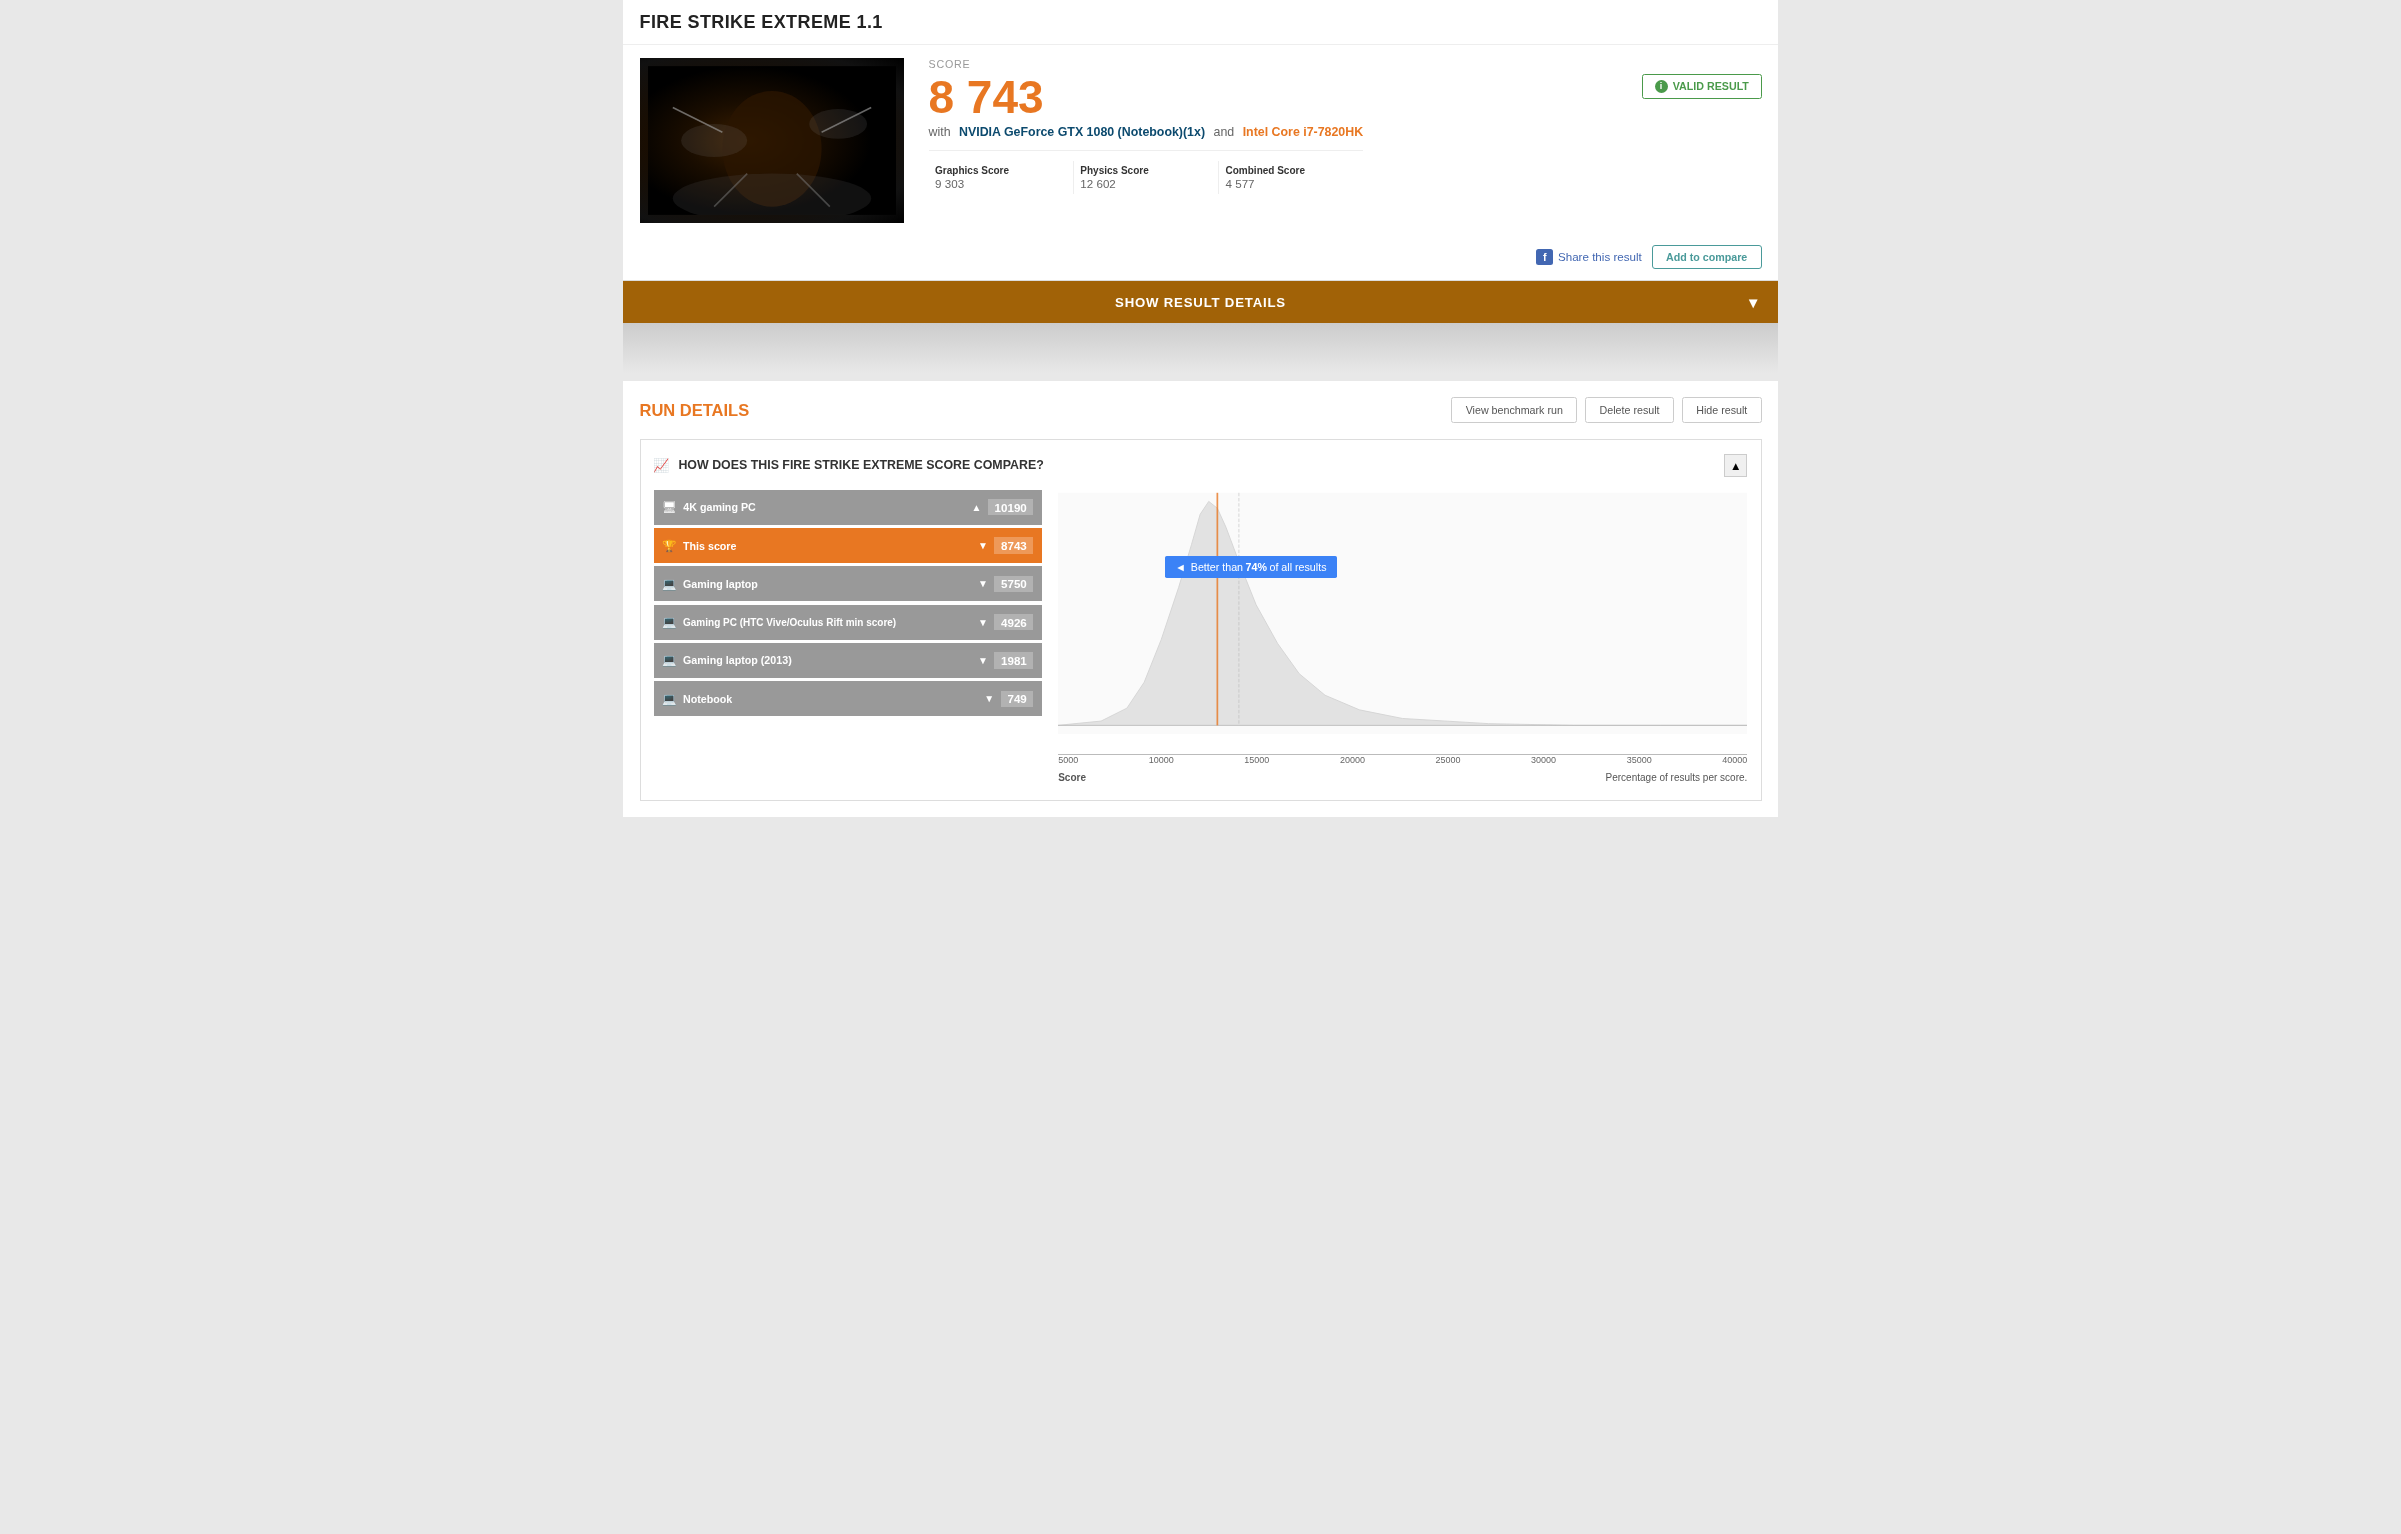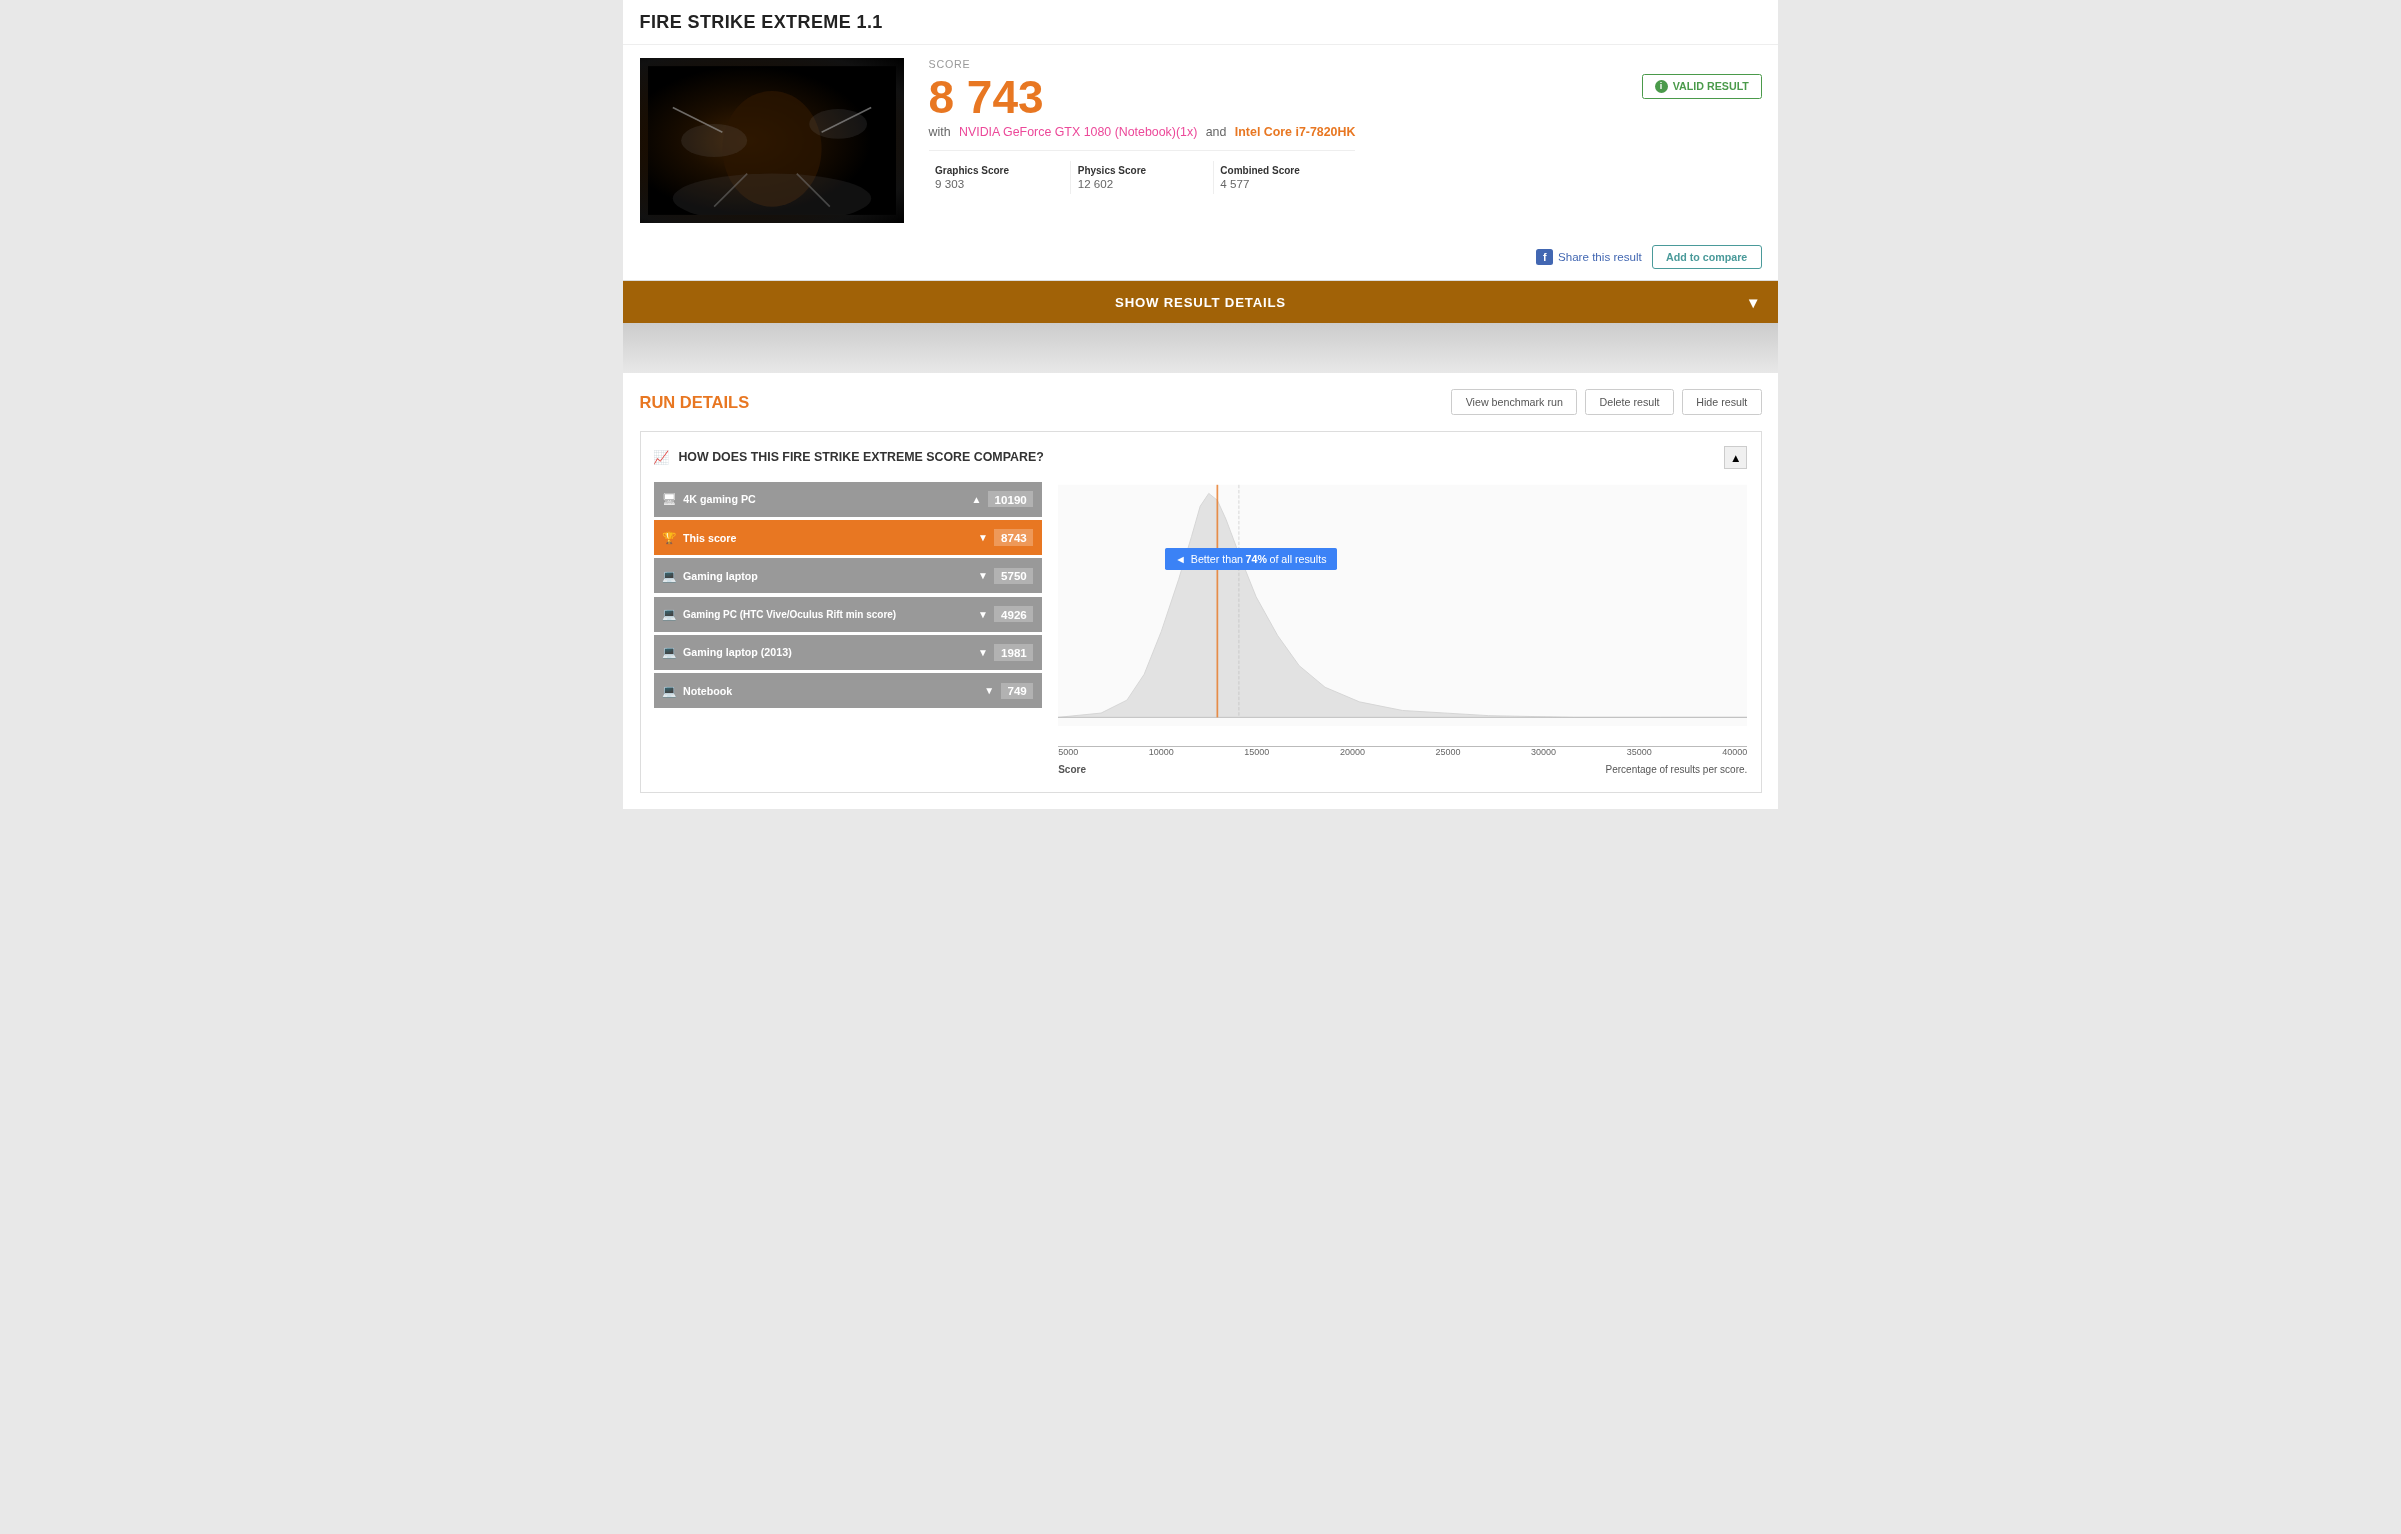--- a/index.html
+++ b/index.html
@@ -12,21 +12,21 @@
     .title-bar { padding: 11.6px 16.5px; border-bottom: 0.8px solid #eee; }
     .title-bar h1 { font-size: 18px; font-weight: bold; color: #222; letter-spacing: 0.4px; }
 
     .score-section { display: flex; align-items: flex-start; padding: 13.2px 16.5px; }
     .benchmark-img { width: 264px; height: 165px; background: linear-gradient(135deg, #1a1a2e 0%, #2d1b00 40%, #4a2800 60%, #1a1a1a 100%); flex-shrink: 0; position: relative; overflow: hidden; }
     .benchmark-img-inner { width: 100%; height: 100%; background: radial-gradient(ellipse at 40% 50%, #3d2000 0%, #1a0d00 40%, #111 80%, #000 100%); display: flex; align-items: center; justify-content: center; }
     .score-info { flex: 1; padding-left: 25px; }
     .score-label { font-size: 10.7px; color: #999; text-transform: uppercase; letter-spacing: 0.8px; margin-bottom: 3.3px; }
     .score-number { font-size: 46px; font-weight: bold; color: #e87722; line-height: 1; margin-bottom: 5px; }
     .score-with { font-size: 12.4px; color: #666; }
-    .score-with .gpu { color: #ec4899; font-weight: normal; }
+    .score-with .gpu { color: #0c4a6e; font-weight: bold; }
     .score-with .cpu { color: #e87722; font-weight: bold; }
 
     .sub-scores { display: flex; border-top: 0.8px solid #eee; margin-top: 11.6px; padding-top: 10px; gap: 0; }
     .sub-score-item { flex: 1; padding: 3.3px 6.6px; border-right: 0.8px solid #eee; }
     .sub-score-item:last-child { border-right: none; }
     .sub-score-label { font-size: 10px; font-weight: bold; color: #333; }
     .sub-score-value { font-size: 11.6px; color: #666; margin-top: 1.7px; }
 
     .valid-result-badge { margin-left: auto; align-self: flex-start; }
     .valid-badge { border: 1.7px solid #4a9a4a; color: #4a9a4a; padding: 5px 11.6px; font-size: 10.7px; font-weight: bold; display: flex; align-items: center; gap: 5px; border-radius: 2.5px; white-space: nowrap; }
@@ -38,21 +38,21 @@
     .compare-btn { border: 1.7px solid #4a9a9a; color: #4a9a9a; padding: 5px 13.2px; font-size: 10.7px; background: transparent; cursor: pointer; border-radius: 3px; font-weight: bold; }
 
     
     .show-details-banner { background: #a16207; color: white; text-align: center; padding: 13.2px; font-size: 13.2px; font-weight: bold; letter-spacing: 0.8px; display: flex; align-items: center; justify-content: center; cursor: pointer; position: relative; }
     .show-details-banner .chevron { position: absolute; right: 16.5px; font-size: 15px; }
 
     
     .bg-strip { height: 50px; background: linear-gradient(to bottom, #ccc 0%, #e8e8e8 100%); }
 
     
-    .run-details-section { background: #fff; margin-top: 0; padding: 16.5px; }
+    .run-details-section { background: #fff; margin-top: 8px; padding: 16.5px; }
     .run-details-header { display: flex; align-items: center; justify-content: space-between; margin-bottom: 16.5px; }
     .run-details-title { font-size: 16.5px; font-weight: bold; color: #e87722; text-transform: uppercase; }
     .run-details-actions { display: flex; gap: 8.3px; }
     .run-action-btn { border: 0.8px solid #ccc; color: #555; padding: 5.8px 13.2px; font-size: 10.7px; background: transparent; cursor: pointer; border-radius: 2.5px; }
 
     
     .compare-section { border: 0.8px solid #ddd; padding: 13.2px; }
     .compare-title { font-size: 12.4px; font-weight: bold; color: #333; display: flex; align-items: center; gap: 8.3px; margin-bottom: 13.2px; }
     .compare-title .chart-icon { color: #333; font-size: 13.2px; }
     .collapse-btn { margin-left: auto; border: 0.8px solid #ccc; background: #f0f0f0; width: 23px; height: 23px; display: flex; align-items: center; justify-content: center; cursor: pointer; font-size: 11.6px; }

